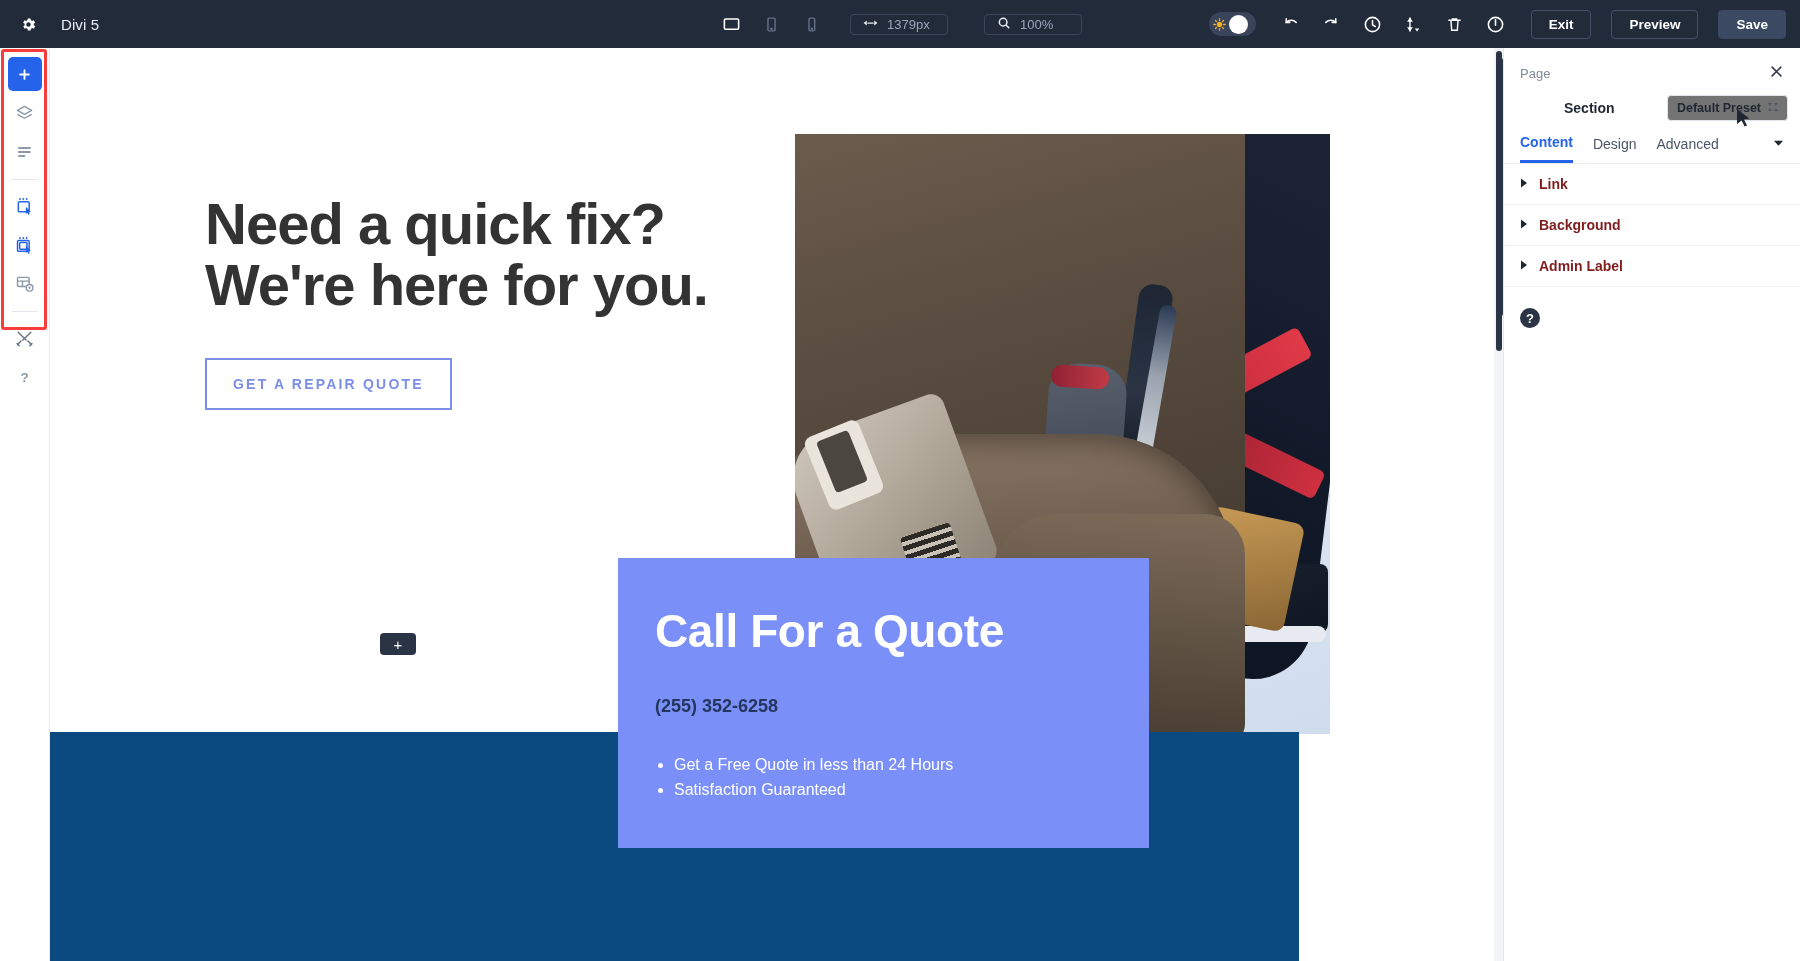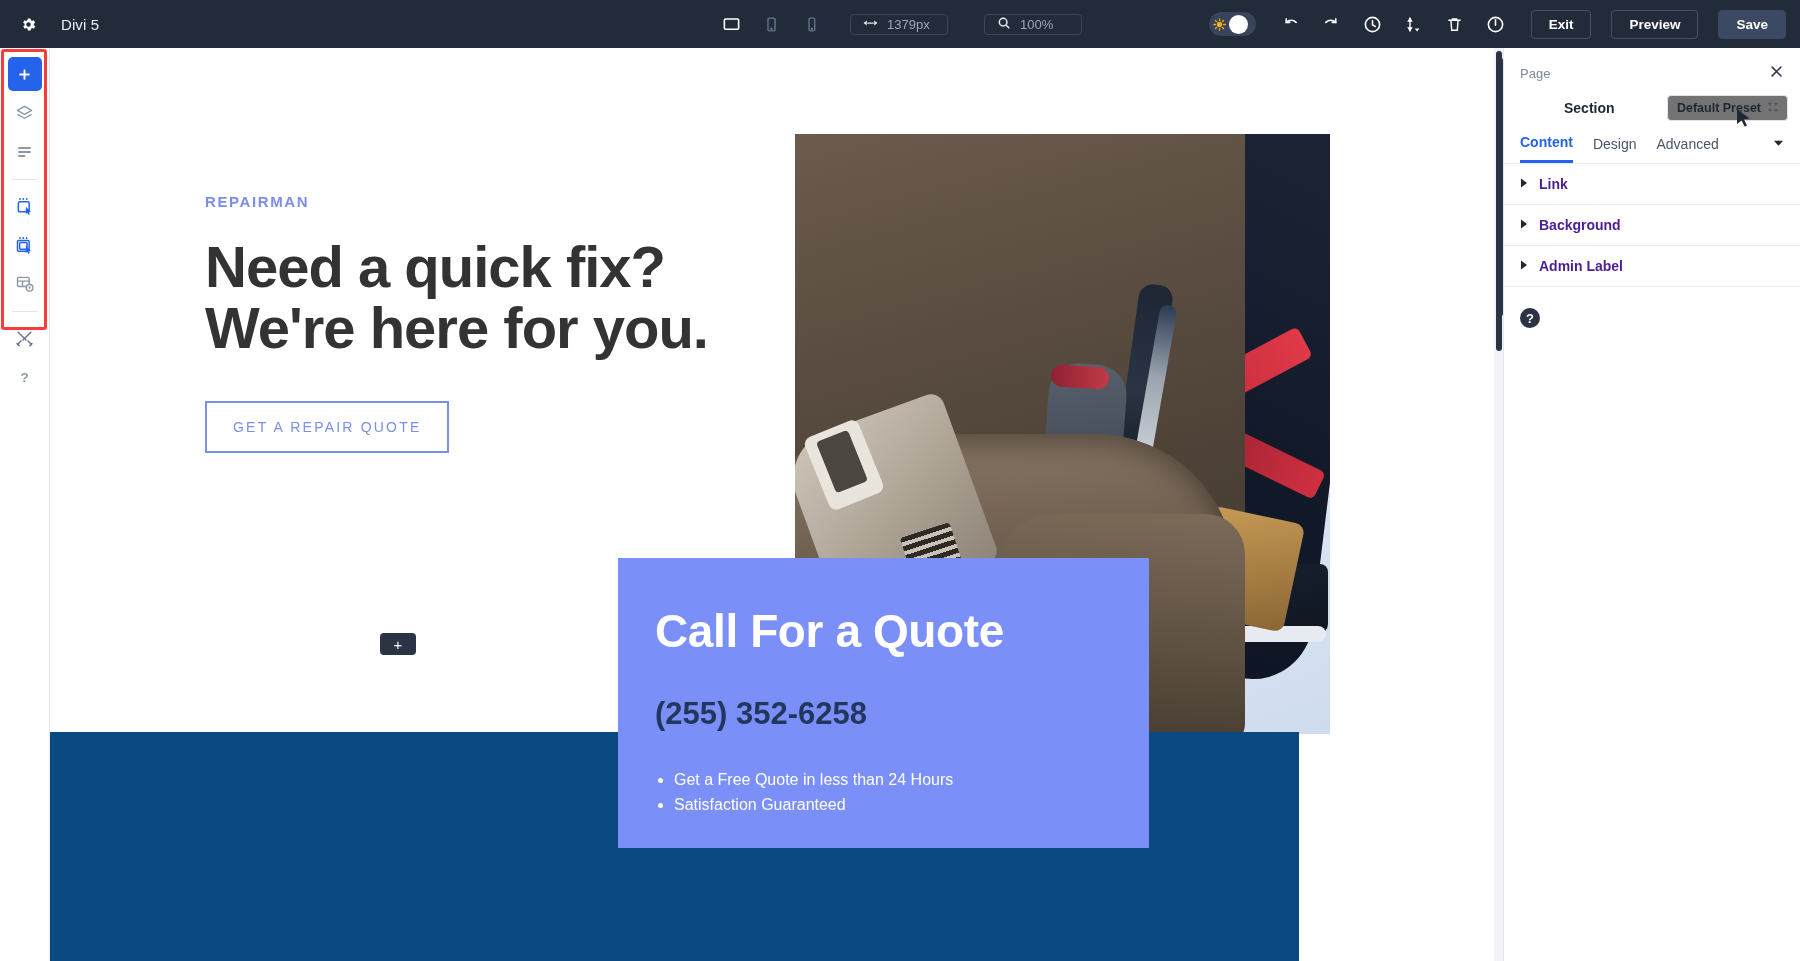--- a/index.html
+++ b/index.html
@@ -82,21 +82,21 @@
     margin-bottom: 26px;
   }
   .hero-h1 {
     color: #333333; font-size: 58px; line-height: 1.06; font-weight: bold;
     letter-spacing: -1px;
   }
   .cta {
     margin-top: 42px; display: inline-flex; align-items: center;
     justify-content: center; height: 52px; padding: 0 26px;
     border: 2px solid #7b8fe8; color: #7b8fe8; font-size: 14px;
-    font-weight: normal; letter-spacing: 2.2px; cursor: pointer; background: transparent;
+    font-weight: bold; letter-spacing: 2.2px; cursor: pointer; background: transparent;
   }
   .add-pill {
     position: absolute; left: 330px; top: 585px; width: 36px; height: 22px;
     background: #2b3445; border-radius: 4px; color: #fff; display: flex;
     align-items: center; justify-content: center; font-size: 15px; cursor: pointer;
     z-index: 14;
   }
 
   .hero-photo {
     position: absolute; left: 745px; top: 86px; width: 535px; height: 600px;
@@ -192,21 +192,21 @@
   .photo-shoe-sole {
     position: absolute; right: 4px; bottom: 92px; width: 112px; height: 16px;
     background: #e7ebf1; border-radius: 10px;
   }
 
   .quote-card {
     position: absolute; left: 568px; top: 510px; width: 531px; height: 290px;
     background: #7b8ff8; z-index: 15; padding: 46px 38px 0 37px;
   }
   .quote-title { color: #ffffff; font-size: 46px; font-weight: bold; letter-spacing: -.4px; }
-  .quote-phone { color: #23375e; font-size: 31px; font-weight: bold; margin-top: 38px; }
+  .quote-phone { color: #23375e; font-size: 18px; font-weight: bold; margin-top: 38px; }
   .quote-list { margin-top: 36px; padding-left: 19px; }
   .quote-list li { color: #ffffff; font-size: 16px; line-height: 1.55; }
 
   .footer-band {
     position: absolute; left: 0; top: 684px; width: 1249px; height: 277px;
     background: #0a4a80;
   }
 
   .canvas-scrollbar {
     position: absolute; right: 0; top: 0; width: 9px; height: 913px; background: #f2f4f7;
@@ -243,21 +243,21 @@
   }
   .rp-tab { font-size: 14px; color: #4b5568; padding-bottom: 10px; cursor: pointer; }
   .rp-tab.active { color: #2563eb; font-weight: bold; border-bottom: 3px solid #2563eb; }
   .rp-tabs-caret { margin-left: auto; padding-bottom: 10px; cursor: pointer;
     color: #1f2733; font-size: 10px; }
   .rp-acc {
     height: 41px; display: flex; align-items: center; gap: 11px; padding: 0 16px;
     border-bottom: 1px solid #eceff4; cursor: pointer;
   }
   .rp-acc-caret { color: #1f2733; font-size: 9px; }
-  .rp-acc-label { color: #4c1d95; font-size: 14px; font-weight: bold; }
+  .rp-acc-label { color: #7f1d1d; font-size: 14px; font-weight: bold; }
   .rp-help {
     width: 20px; height: 20px; border-radius: 50%; background: #2b3445; color: #fff;
     font-size: 13px; font-weight: bold; display: flex; align-items: center;
     justify-content: center; margin: 21px 0 0 16px; cursor: pointer;
   }
   .panel-grip {
     position: absolute; left: -5px; top: 10px; width: 4px; height: 258px;
     background: #2b3445; border-radius: 2px; cursor: col-resize;
   }
   .cursor-arrow { position: absolute; left: 232px; top: 60px; z-index: 70; }
@@ -456,21 +456,20 @@
         <div class="photo-tan"></div>
         <div class="photo-pouch"></div>
         <div class="photo-pouch2"></div>
         <div class="photo-wrench"></div>
         <div class="photo-wrench-jaw"></div>
         <div class="photo-wrench-jaw2"></div>
         <div class="photo-grip"></div>
       </div>
 
       <div class="hero-text">
-        <div class="eyebrow">REPAIRMAN</div>
         <div class="hero-h1">Need a quick fix? We're here for you.</div>
         <div class="cta">GET A REPAIR QUOTE</div>
       </div>
 
       <div class="add-pill">+</div>
     </div>
 
     <div class="footer-band"></div>
 
     <div class="quote-card">

